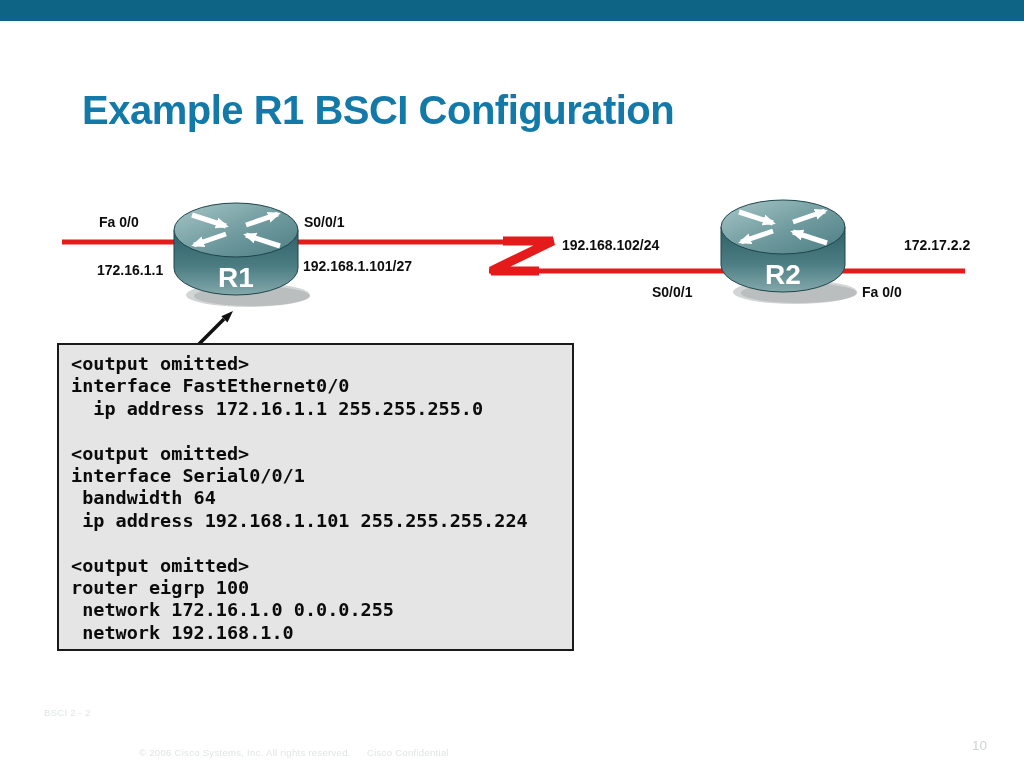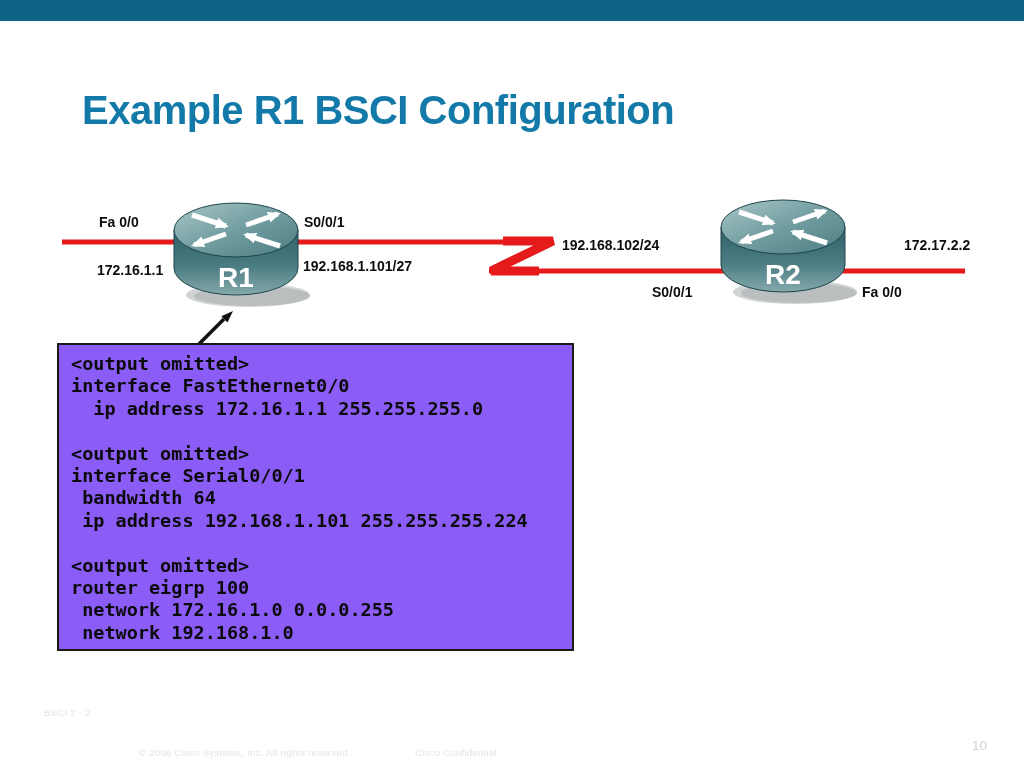--- a/index.html
+++ b/index.html
@@ -12,21 +12,21 @@
   #slide-title{
     left:82px;top:88px;font-size:40px;font-weight:bold;color:#1279A8;
     letter-spacing:-0.5px;white-space:nowrap;
   }
   .diag-label{
     font-size:14px;font-weight:bold;color:#0d0d0d;white-space:nowrap;
   }
   #diagram-svg{left:0;top:0;width:1024px;height:768px;}
   #config-box{
     left:57px;top:343px;width:517px;height:308px;box-sizing:border-box;
-    border:2px solid #1a1a1a;background:#8b5cf6;
+    border:2px solid #1a1a1a;background:#e5e5e5;
   }
   #config-text{
     margin:0;padding:8px 12px;
     font-family:"DejaVu Sans Mono",monospace;font-weight:bold;
     font-size:18.5px;line-height:22.4px;color:#0b0b0b;white-space:pre;
   }
   .footer-text{
     font-size:9.5px;color:#e0e5e5;white-space:nowrap;letter-spacing:0.3px;
   }
   #page-number{font-size:13.5px;color:#cfd4d4;}
@@ -123,14 +123,14 @@
  ip address 192.168.1.101 255.255.255.224
 
 &lt;output omitted&gt;
 router eigrp 100
  network 172.16.1.0 0.0.0.255
  network 192.168.1.0</pre>
 </div>
 
 <div class="abs footer-text" style="left:44px;top:707px;">BSCI 2 - 2</div>
 <div class="abs footer-text" style="left:139px;top:747px;text-align:right;">© 2006 Cisco Systems, Inc. All rights reserved.</div>
-<div class="abs footer-text" style="left:367px;top:747px;margin-left:48px;">Cisco Confidential</div>
+<div class="abs footer-text" style="left:367px;top:747px;">Cisco Confidential</div>
 <div id="page-number" class="abs" style="left:972px;top:738px;">10</div>
 
 </body></html>

